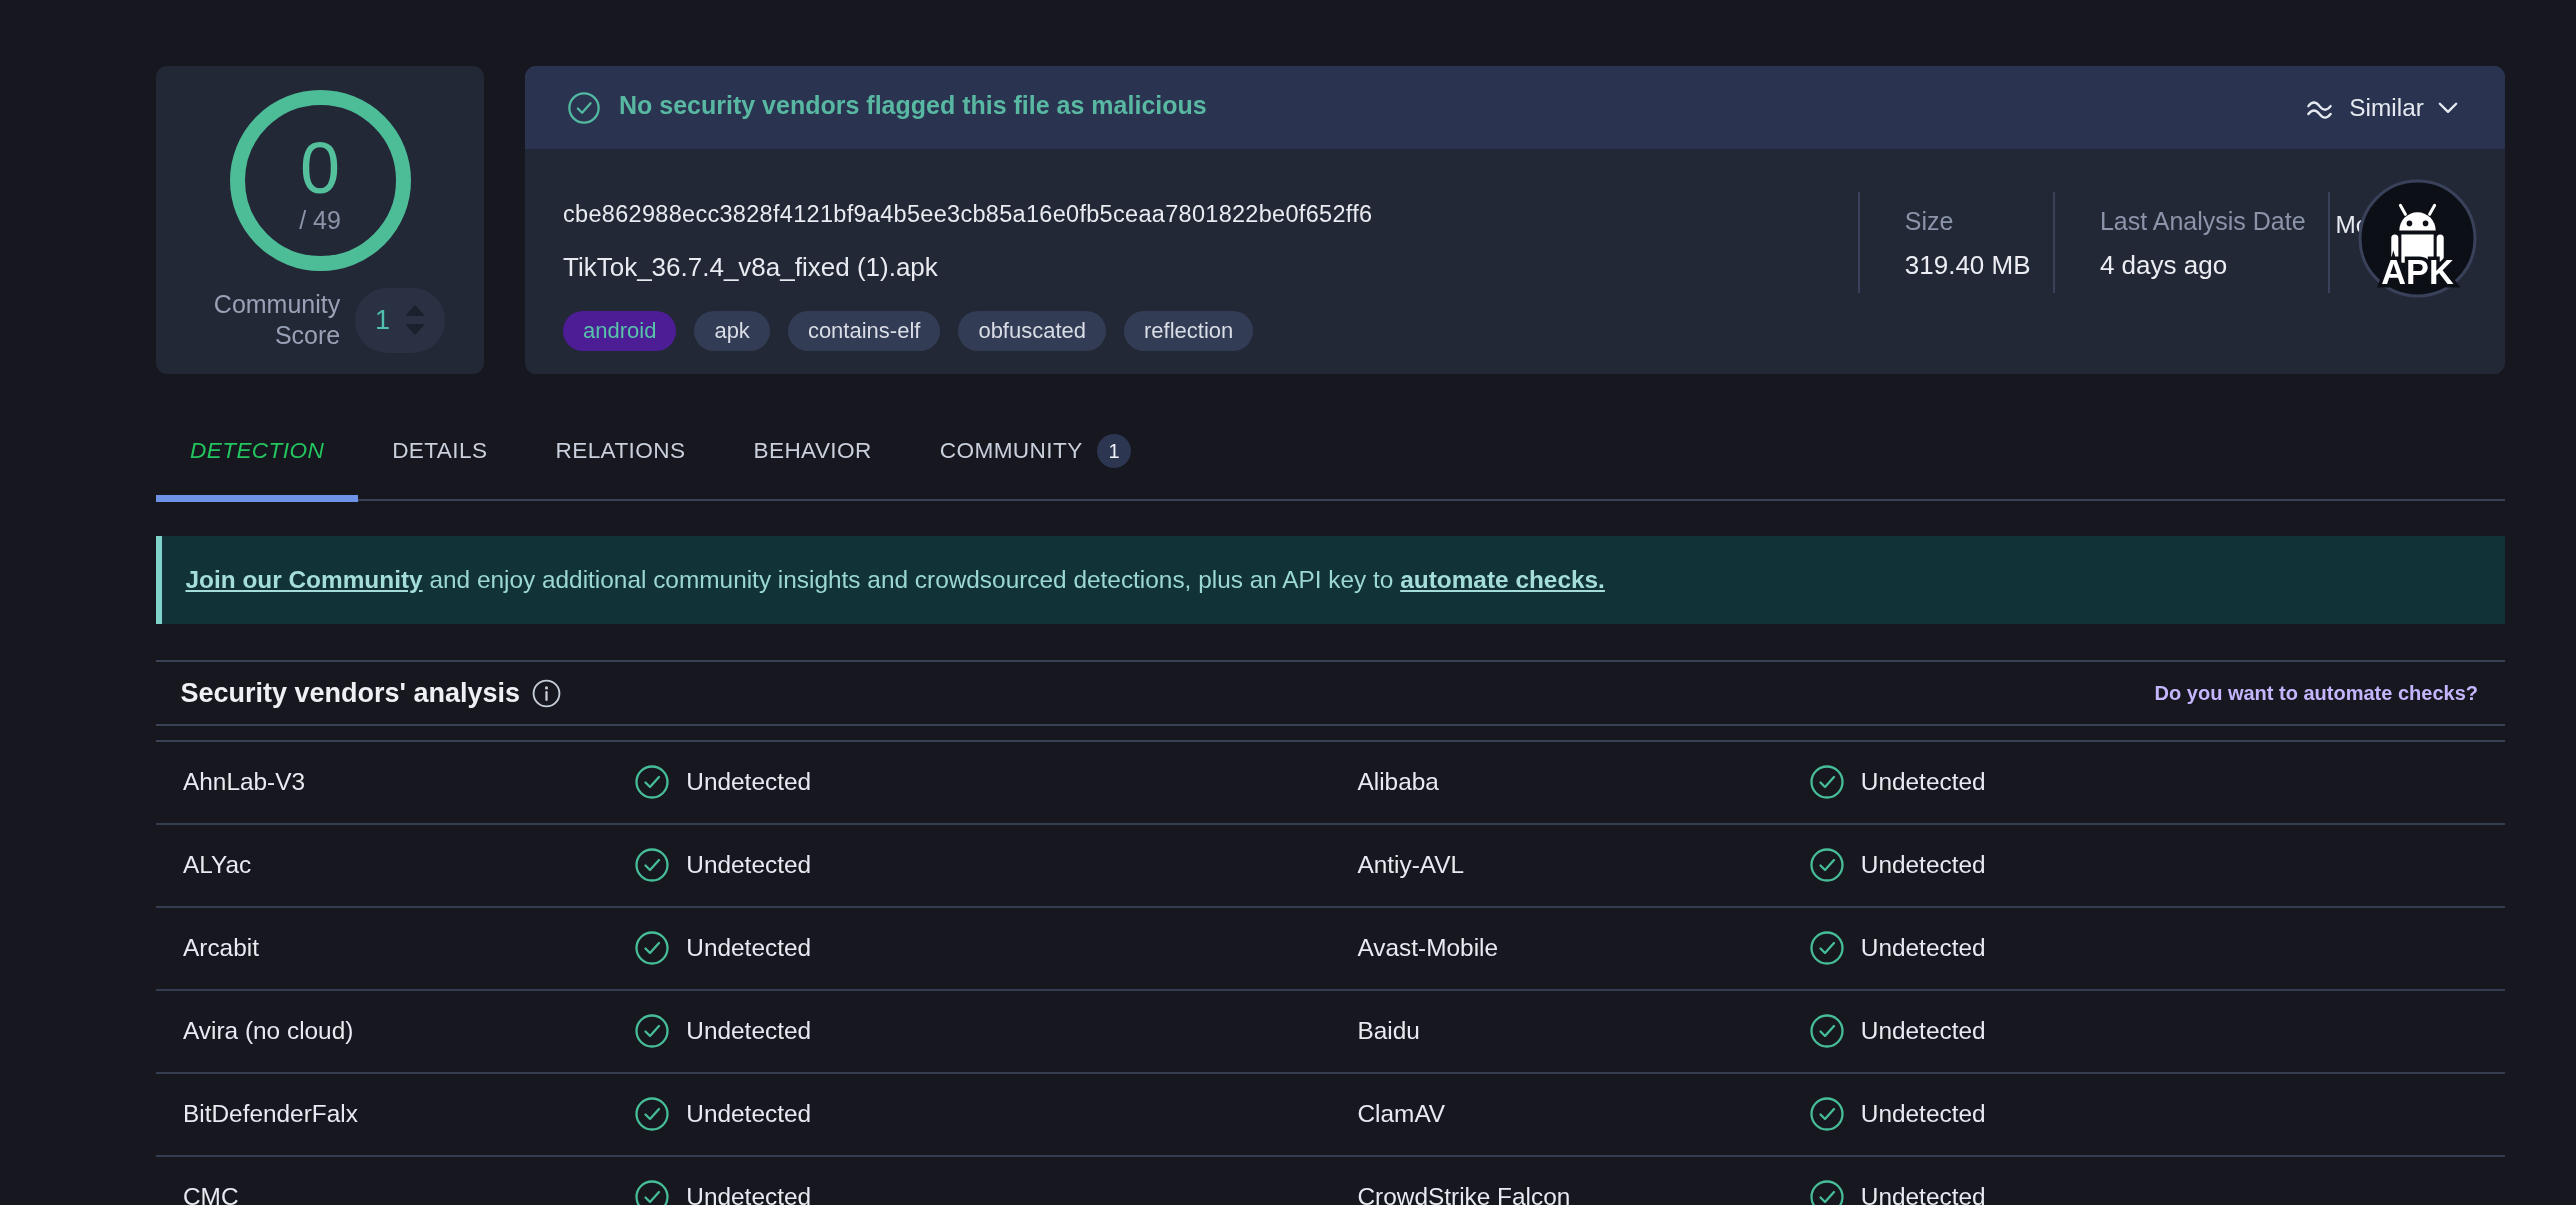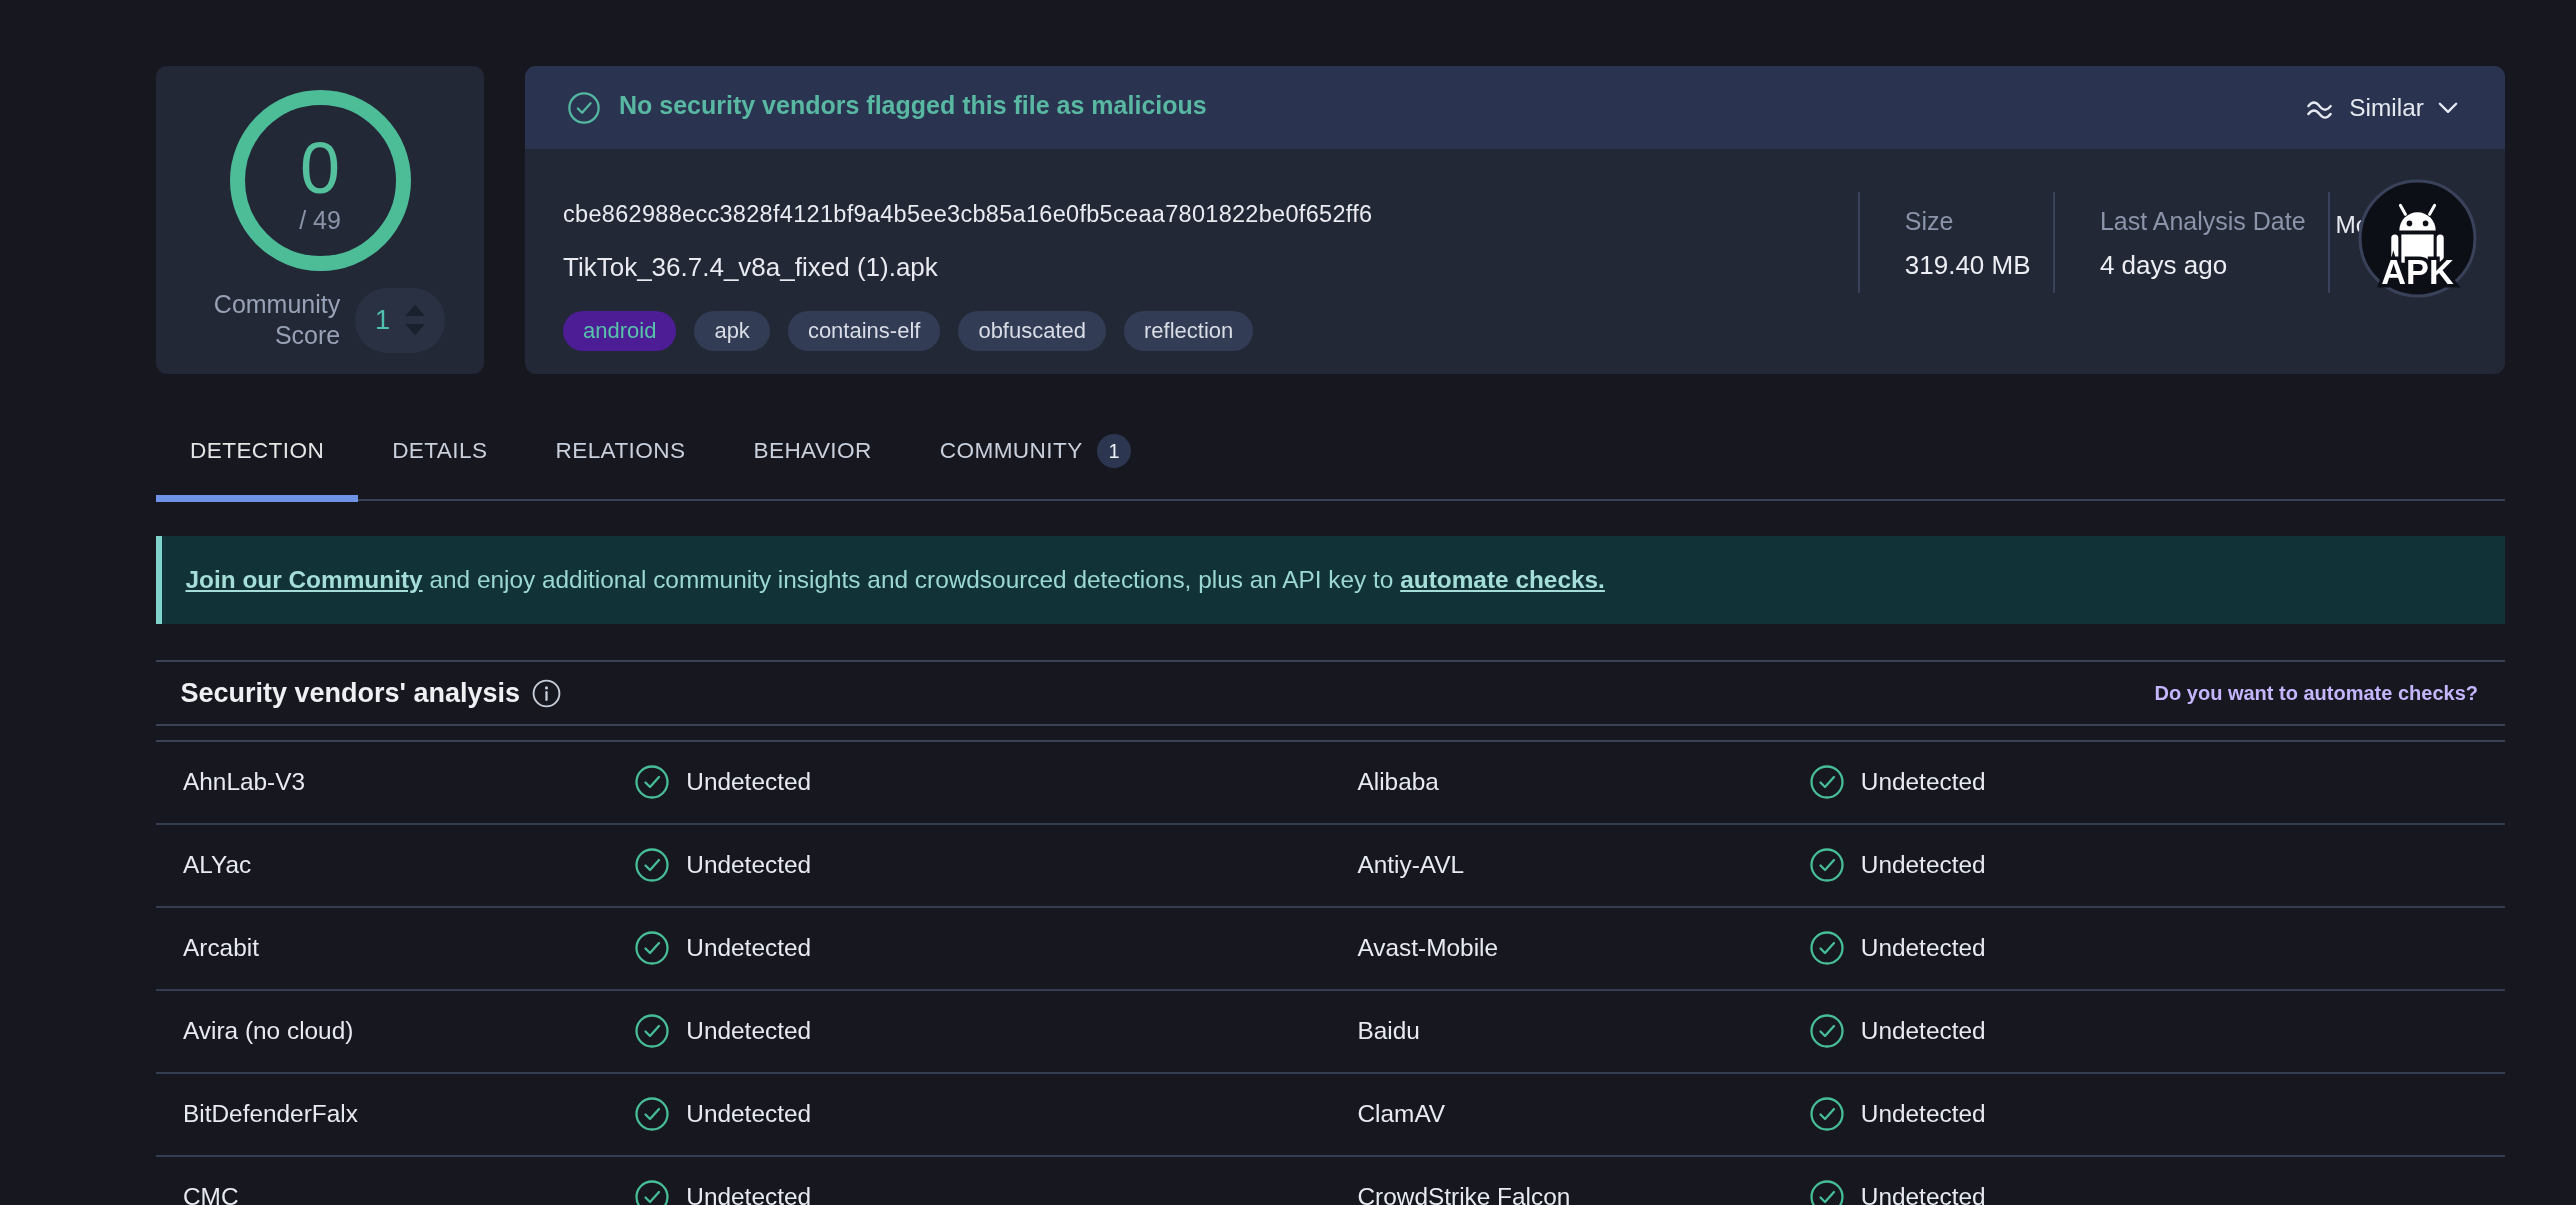--- a/index.html
+++ b/index.html
@@ -66,21 +66,21 @@
   .meta-value { color:#eceef3; font-size:26px; margin-top:14.5px; }
   .apk-badge { margin-left:27px; margin-top:-14.5px; }
 
   
   .tab-bar { display:flex; margin-top:29px; border-bottom:2.7px solid #3a4258; height:98px; box-sizing:border-box; }
   .tab {
     padding:0 34px; display:flex; align-items:center;
     font-size:22.6px; letter-spacing:0.4px; color:#c9cfdb;
     position:relative; cursor:pointer; white-space:nowrap;
   }
-  .tab.active { color:#e5e5e5; }
+  .tab.active { color:#22c55e;font-style:italic; }
   .tab.active::after { content:""; position:absolute; left:0; right:0; bottom:-2.7px; height:7.2px; background:#6d92e6; }
   .tab-badge {
     width:34px; height:34px; border-radius:50%; background:#2d3650;
     color:#eef0f5; font-size:20px; display:flex; align-items:center; justify-content:center;
     margin-left:14.5px;
   }
 
   
   .community-banner {
     margin-top:35px; height:88px; box-sizing:border-box;

